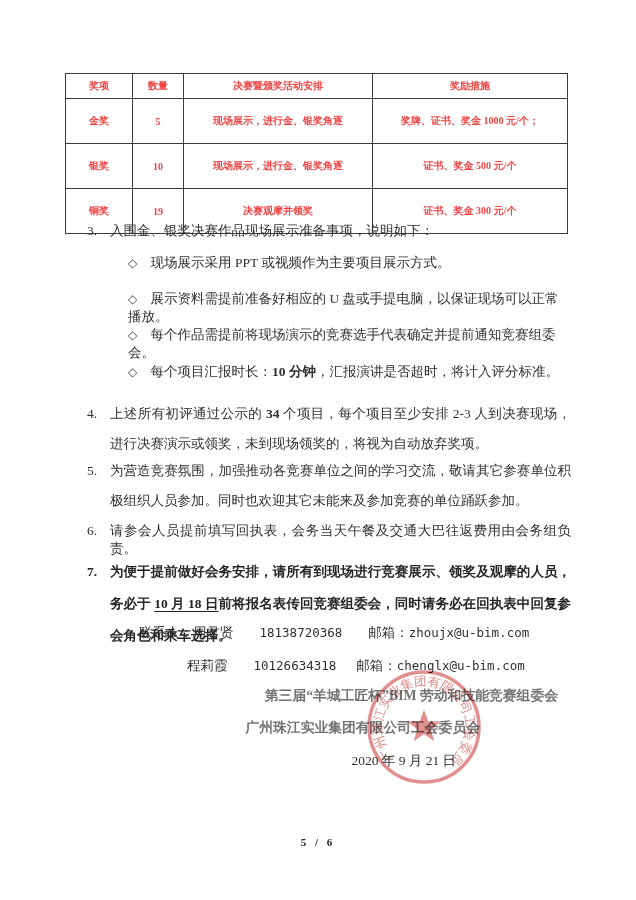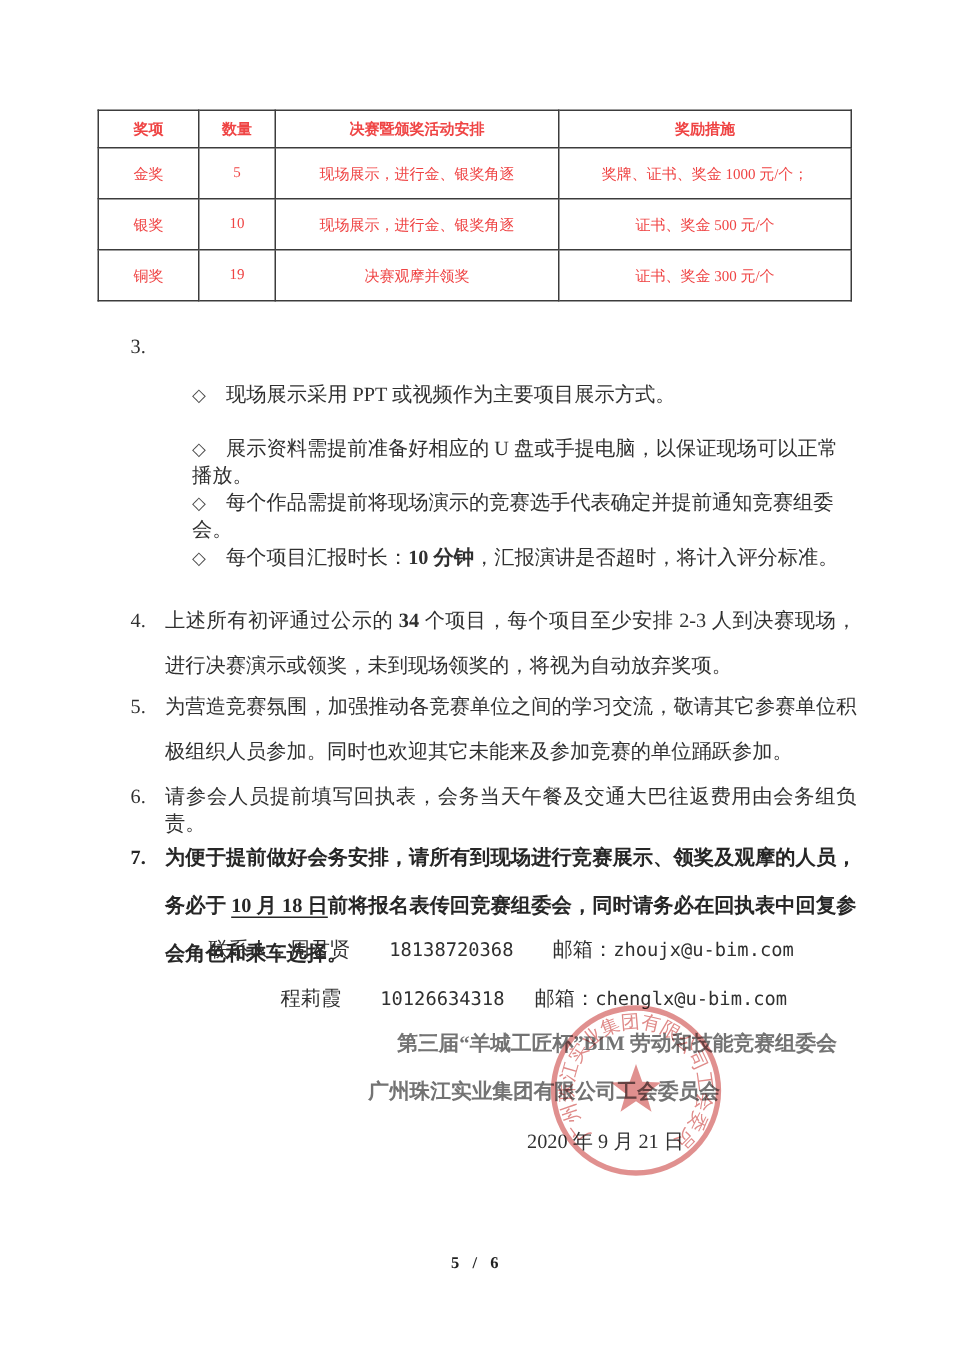--- a/index.html
+++ b/index.html
@@ -24,21 +24,21 @@
     font-size: 10px;
     color: #ef4444;
   }
   .award-table td, .award-table th {
     border: 1.4px solid #3c3c3c;
     text-align: center;
     vertical-align: middle;
     padding: 0 4px;
   }
   .award-table th { height: 25px; font-weight: bold; }
-  .award-table td { height: 34px; font-weight: normal; }
+  .award-table td { height: 45px; font-weight: bold; }
   .c1 { width: 67px; } .c2 { width: 51px; } .c3 { width: 189px; } .c4 { width: 195px; }
 
   
   .num-item {
     position: absolute; left: 85px; width: 486px;
     font-size: 13.5px; line-height: 30px; color: #303030;
     padding-left: 25px; text-align: justify;
   }
   .num-item .num {
     position: absolute; left: 0; top: 0; width: 20px;
@@ -130,20 +130,21 @@
       <td>铜奖</td>
       <td>19</td>
       <td>决赛观摩并领奖</td>
       <td>证书、奖金 300 元/个</td>
     </tr>
   </tbody>
     </table>
 
   <div class="num-item single" style="top:222px">
     <span class="num">3.</span>
+    <span>入围金、银奖决赛作品现场展示准备事项，说明如下：</span>
   </div>
 
   <div class="bullet-item" style="top:254px">
     <span class="glyph">◇</span>
     <span>现场展示采用 PPT 或视频作为主要项目展示方式。</span>
   </div>
   <div class="bullet-item" style="top:290px">
     <span class="glyph">◇</span>
     <span>展示资料需提前准备好相应的 U 盘或手提电脑，以保证现场可以正常播放。</span>
   </div>

